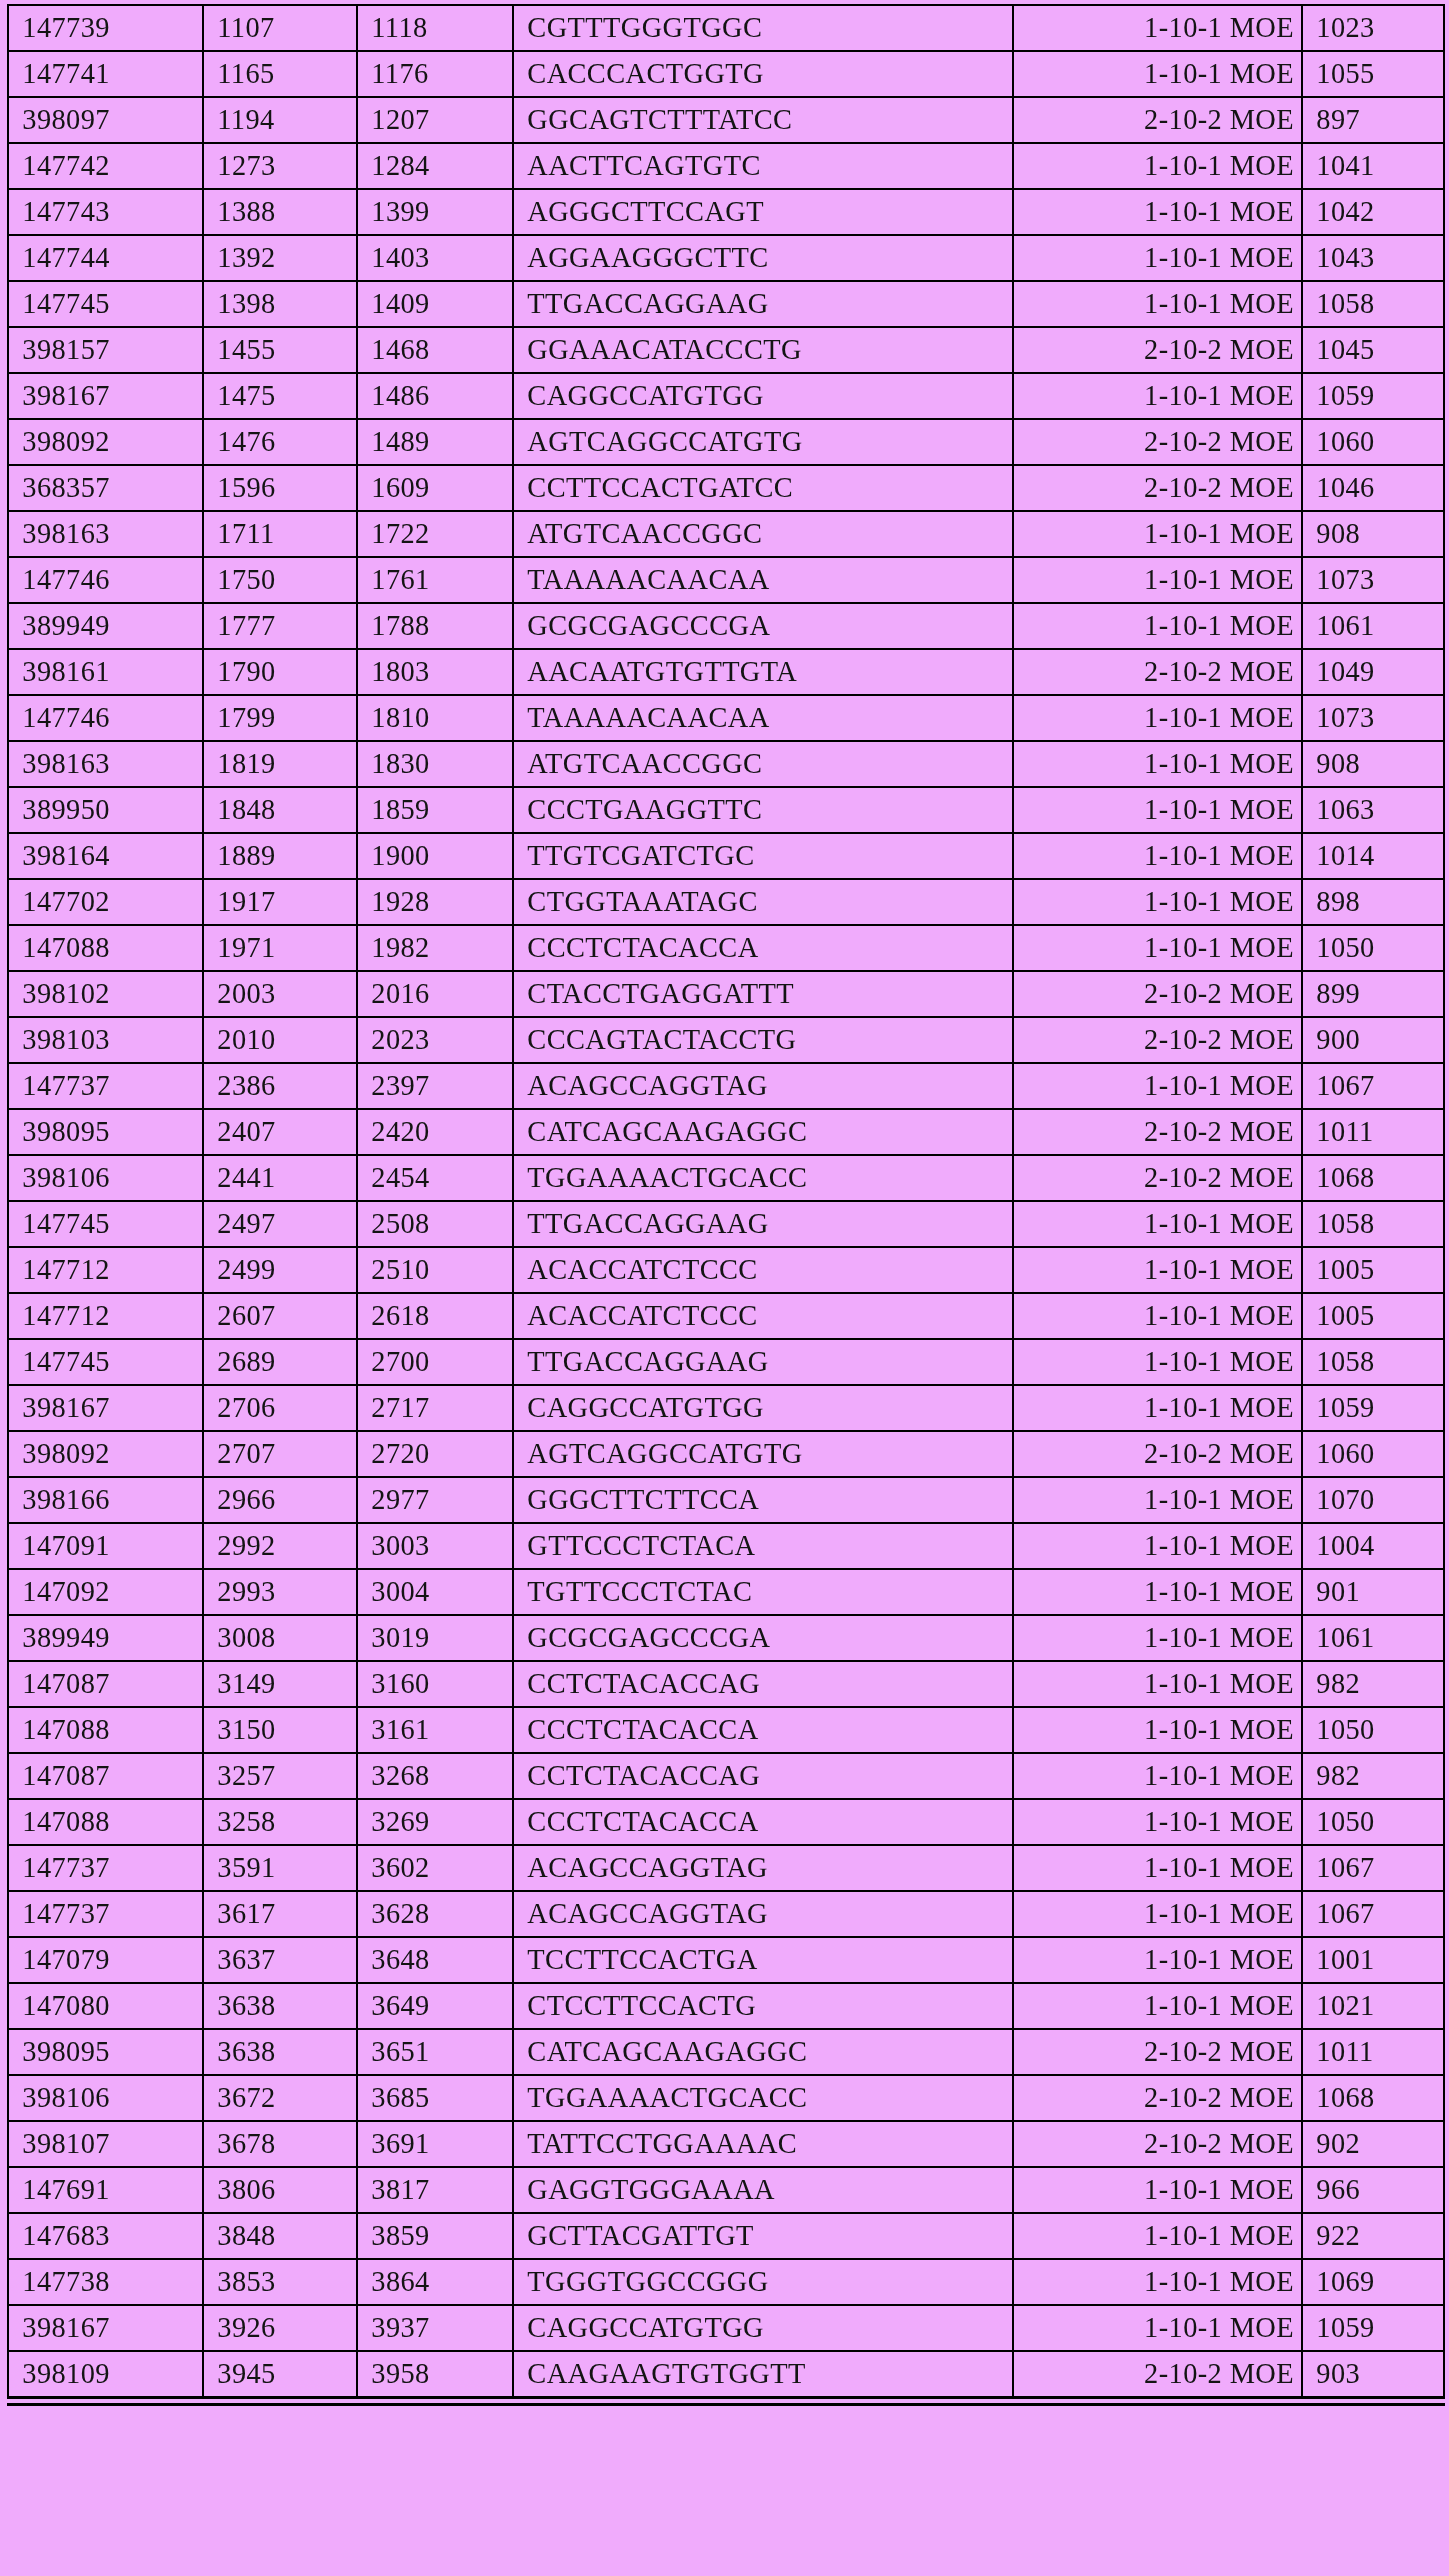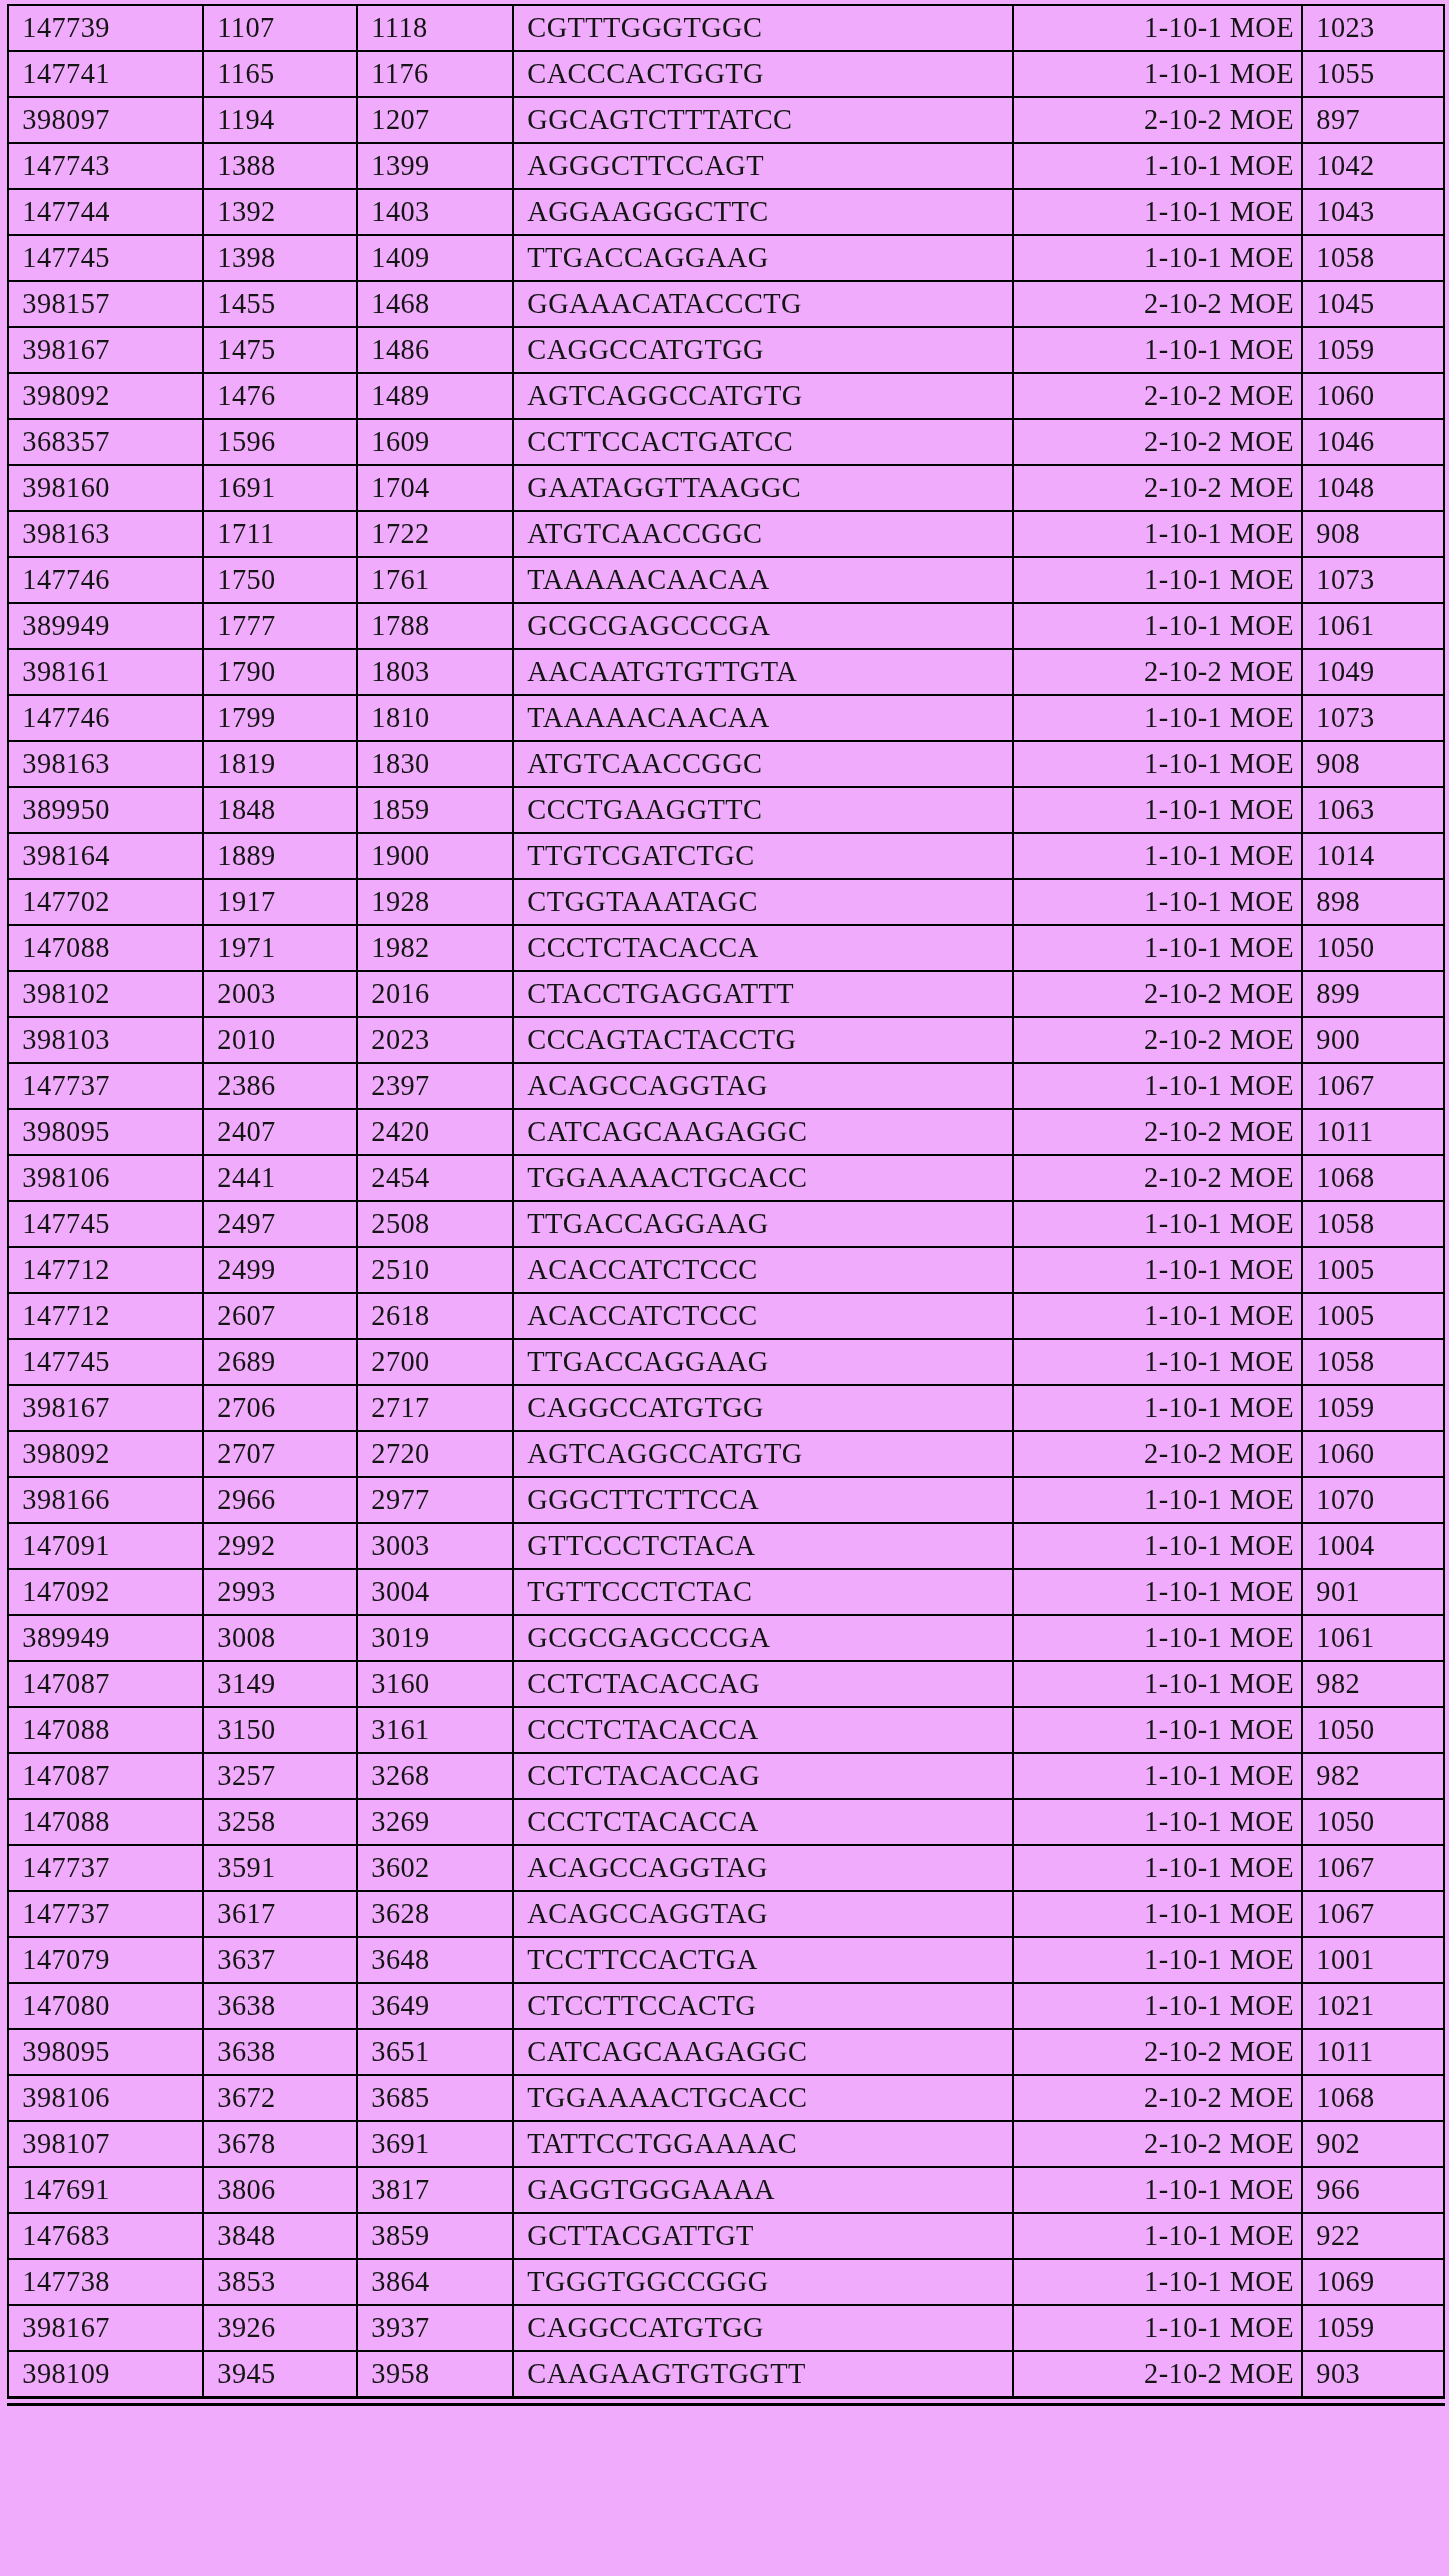--- a/index.html
+++ b/index.html
@@ -79,20 +79,28 @@
         </tr>
         <tr>
           <td class="c0">398097</td>
           <td class="c1">1194</td>
           <td class="c2">1207</td>
           <td class="c3">GGCAGTCTTTATCC</td>
           <td class="c4">2-10-2 MOE</td>
           <td class="c5">897</td>
         </tr>
         <tr>
+          <td class="c0">147742</td>
+          <td class="c1">1273</td>
+          <td class="c2">1284</td>
+          <td class="c3">AACTTCAGTGTC</td>
+          <td class="c4">1-10-1 MOE</td>
+          <td class="c5">1041</td>
+        </tr>
+        <tr>
           <td class="c0">147743</td>
           <td class="c1">1388</td>
           <td class="c2">1399</td>
           <td class="c3">AGGGCTTCCAGT</td>
           <td class="c4">1-10-1 MOE</td>
           <td class="c5">1042</td>
         </tr>
         <tr>
           <td class="c0">147744</td>
           <td class="c1">1392</td>
@@ -133,28 +141,20 @@
           <td class="c4">2-10-2 MOE</td>
           <td class="c5">1060</td>
         </tr>
         <tr>
           <td class="c0">368357</td>
           <td class="c1">1596</td>
           <td class="c2">1609</td>
           <td class="c3">CCTTCCACTGATCC</td>
           <td class="c4">2-10-2 MOE</td>
           <td class="c5">1046</td>
-        </tr>
-        <tr>
-          <td class="c0">398160</td>
-          <td class="c1">1691</td>
-          <td class="c2">1704</td>
-          <td class="c3">GAATAGGTTAAGGC</td>
-          <td class="c4">2-10-2 MOE</td>
-          <td class="c5">1048</td>
         </tr>
         <tr>
           <td class="c0">398163</td>
           <td class="c1">1711</td>
           <td class="c2">1722</td>
           <td class="c3">ATGTCAACCGGC</td>
           <td class="c4">1-10-1 MOE</td>
           <td class="c5">908</td>
         </tr>
         <tr>

